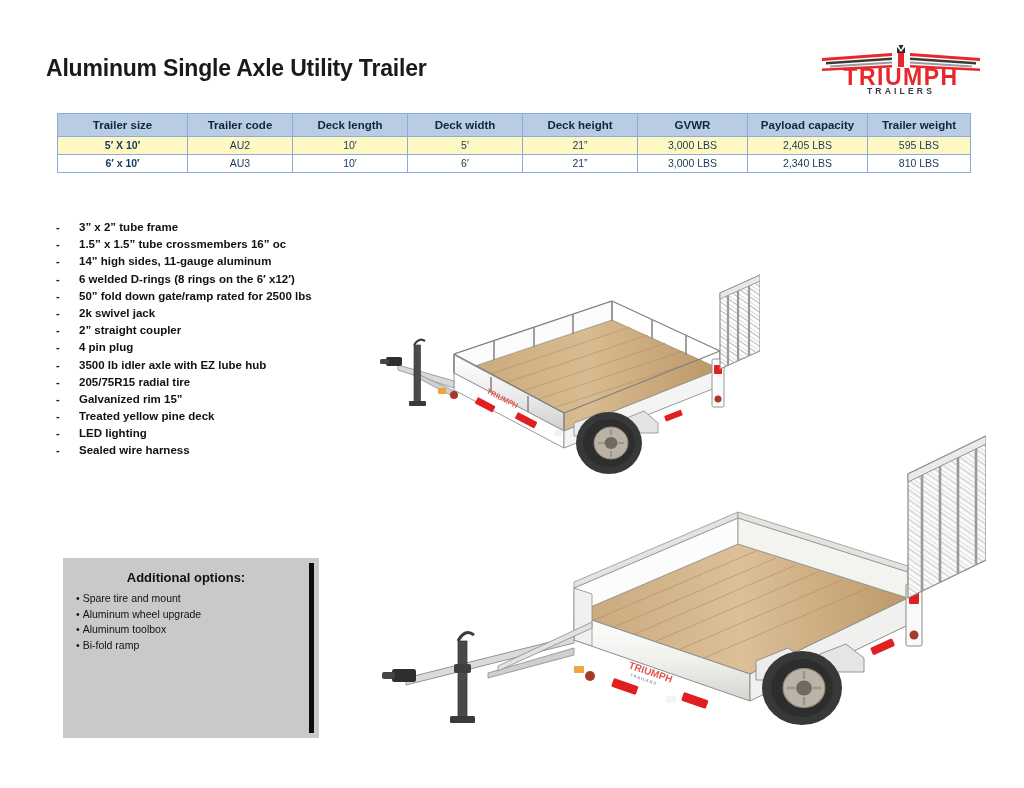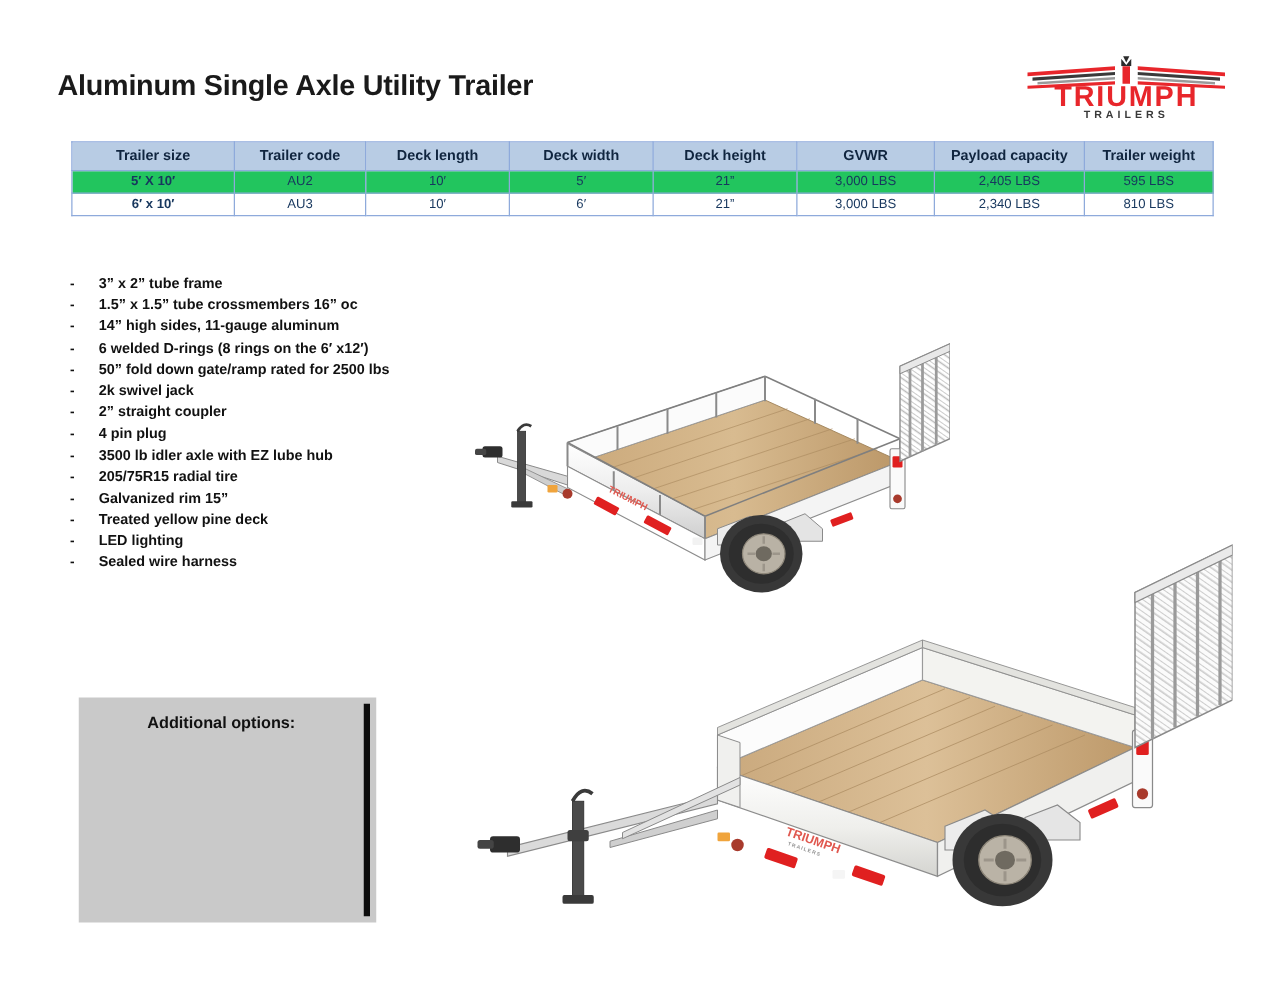--- a/index.html
+++ b/index.html
@@ -29,32 +29,32 @@
   .spec-table th,.spec-table td{
     border:1px solid #8eaadb;
     text-align:center;vertical-align:middle;
     font-size:10.5px;color:#17375e;
     padding:0;height:17px;line-height:17px;
   }
   .spec-table th{
     background:#b8cce4;font-weight:bold;font-size:11.5px;
     height:22px;line-height:22px;color:#10253f;text-align:center;
   }
-  .spec-table tr.alt td{background:#22c55e;}
+  .spec-table tr.alt td{background:#fef9c3;}
   .spec-table td.size{font-weight:bold;}
 
   
   .features{position:absolute;left:56px;top:210px;width:330px;}
   .feat-row{display:flex;align-items:baseline;height:17.2px;}
   .feat-dash{width:23px;flex:0 0 23px;font-size:11px;color:#111;font-weight:bold;}
   .feat-text{font-size:11.5px;font-weight:bold;color:#111;white-space:nowrap;}
 
   
   .options-box{
-    position:absolute;left:63px;top:547px;width:238px;height:180px;
+    position:absolute;left:63px;top:547px;width:256px;height:180px;
     background:#c9c9c9;
   }
   .options-bar{
     position:absolute;right:5px;top:5px;width:5px;height:170px;background:#0d0d0d;
   }
   .options-title{
     position:absolute;left:0;right:10px;top:12px;text-align:center;
     font-size:13px;font-weight:bold;color:#111;
   }
   .options-list{position:absolute;left:13px;top:34px;}
@@ -200,20 +200,26 @@
       </div>
     <div class="feat-row">
         <span class="feat-dash">-</span>
         <span class="feat-text">Sealed wire harness</span>
       </div>
   </div>
 
   <div class="options-box">
     <div class="options-bar"></div>
     <div class="options-title">Additional options:</div>
+    <div class="options-list">
+      <div class="opt-row"><span class="dot">•</span><span>Spare tire and mount</span></div>
+      <div class="opt-row"><span class="dot">•</span><span>Aluminum wheel upgrade</span></div>
+      <div class="opt-row"><span class="dot">•</span><span>Aluminum toolbox</span></div>
+      <div class="opt-row"><span class="dot">•</span><span>Bi-fold ramp</span></div>
+    </div>
   </div>
 
   <div class="illus" id="trailer-top">
     <svg viewBox="0 0 392 220" width="392" height="220">
       <defs>
         <linearGradient id="alum1" x1="0" y1="0" x2="0" y2="1">
           <stop offset="0" stop-color="#ffffff"></stop>
             <stop offset="0.5" stop-color="#ededed"></stop>
             <stop offset="1" stop-color="#cfcfcf"></stop>
         </linearGradient>

